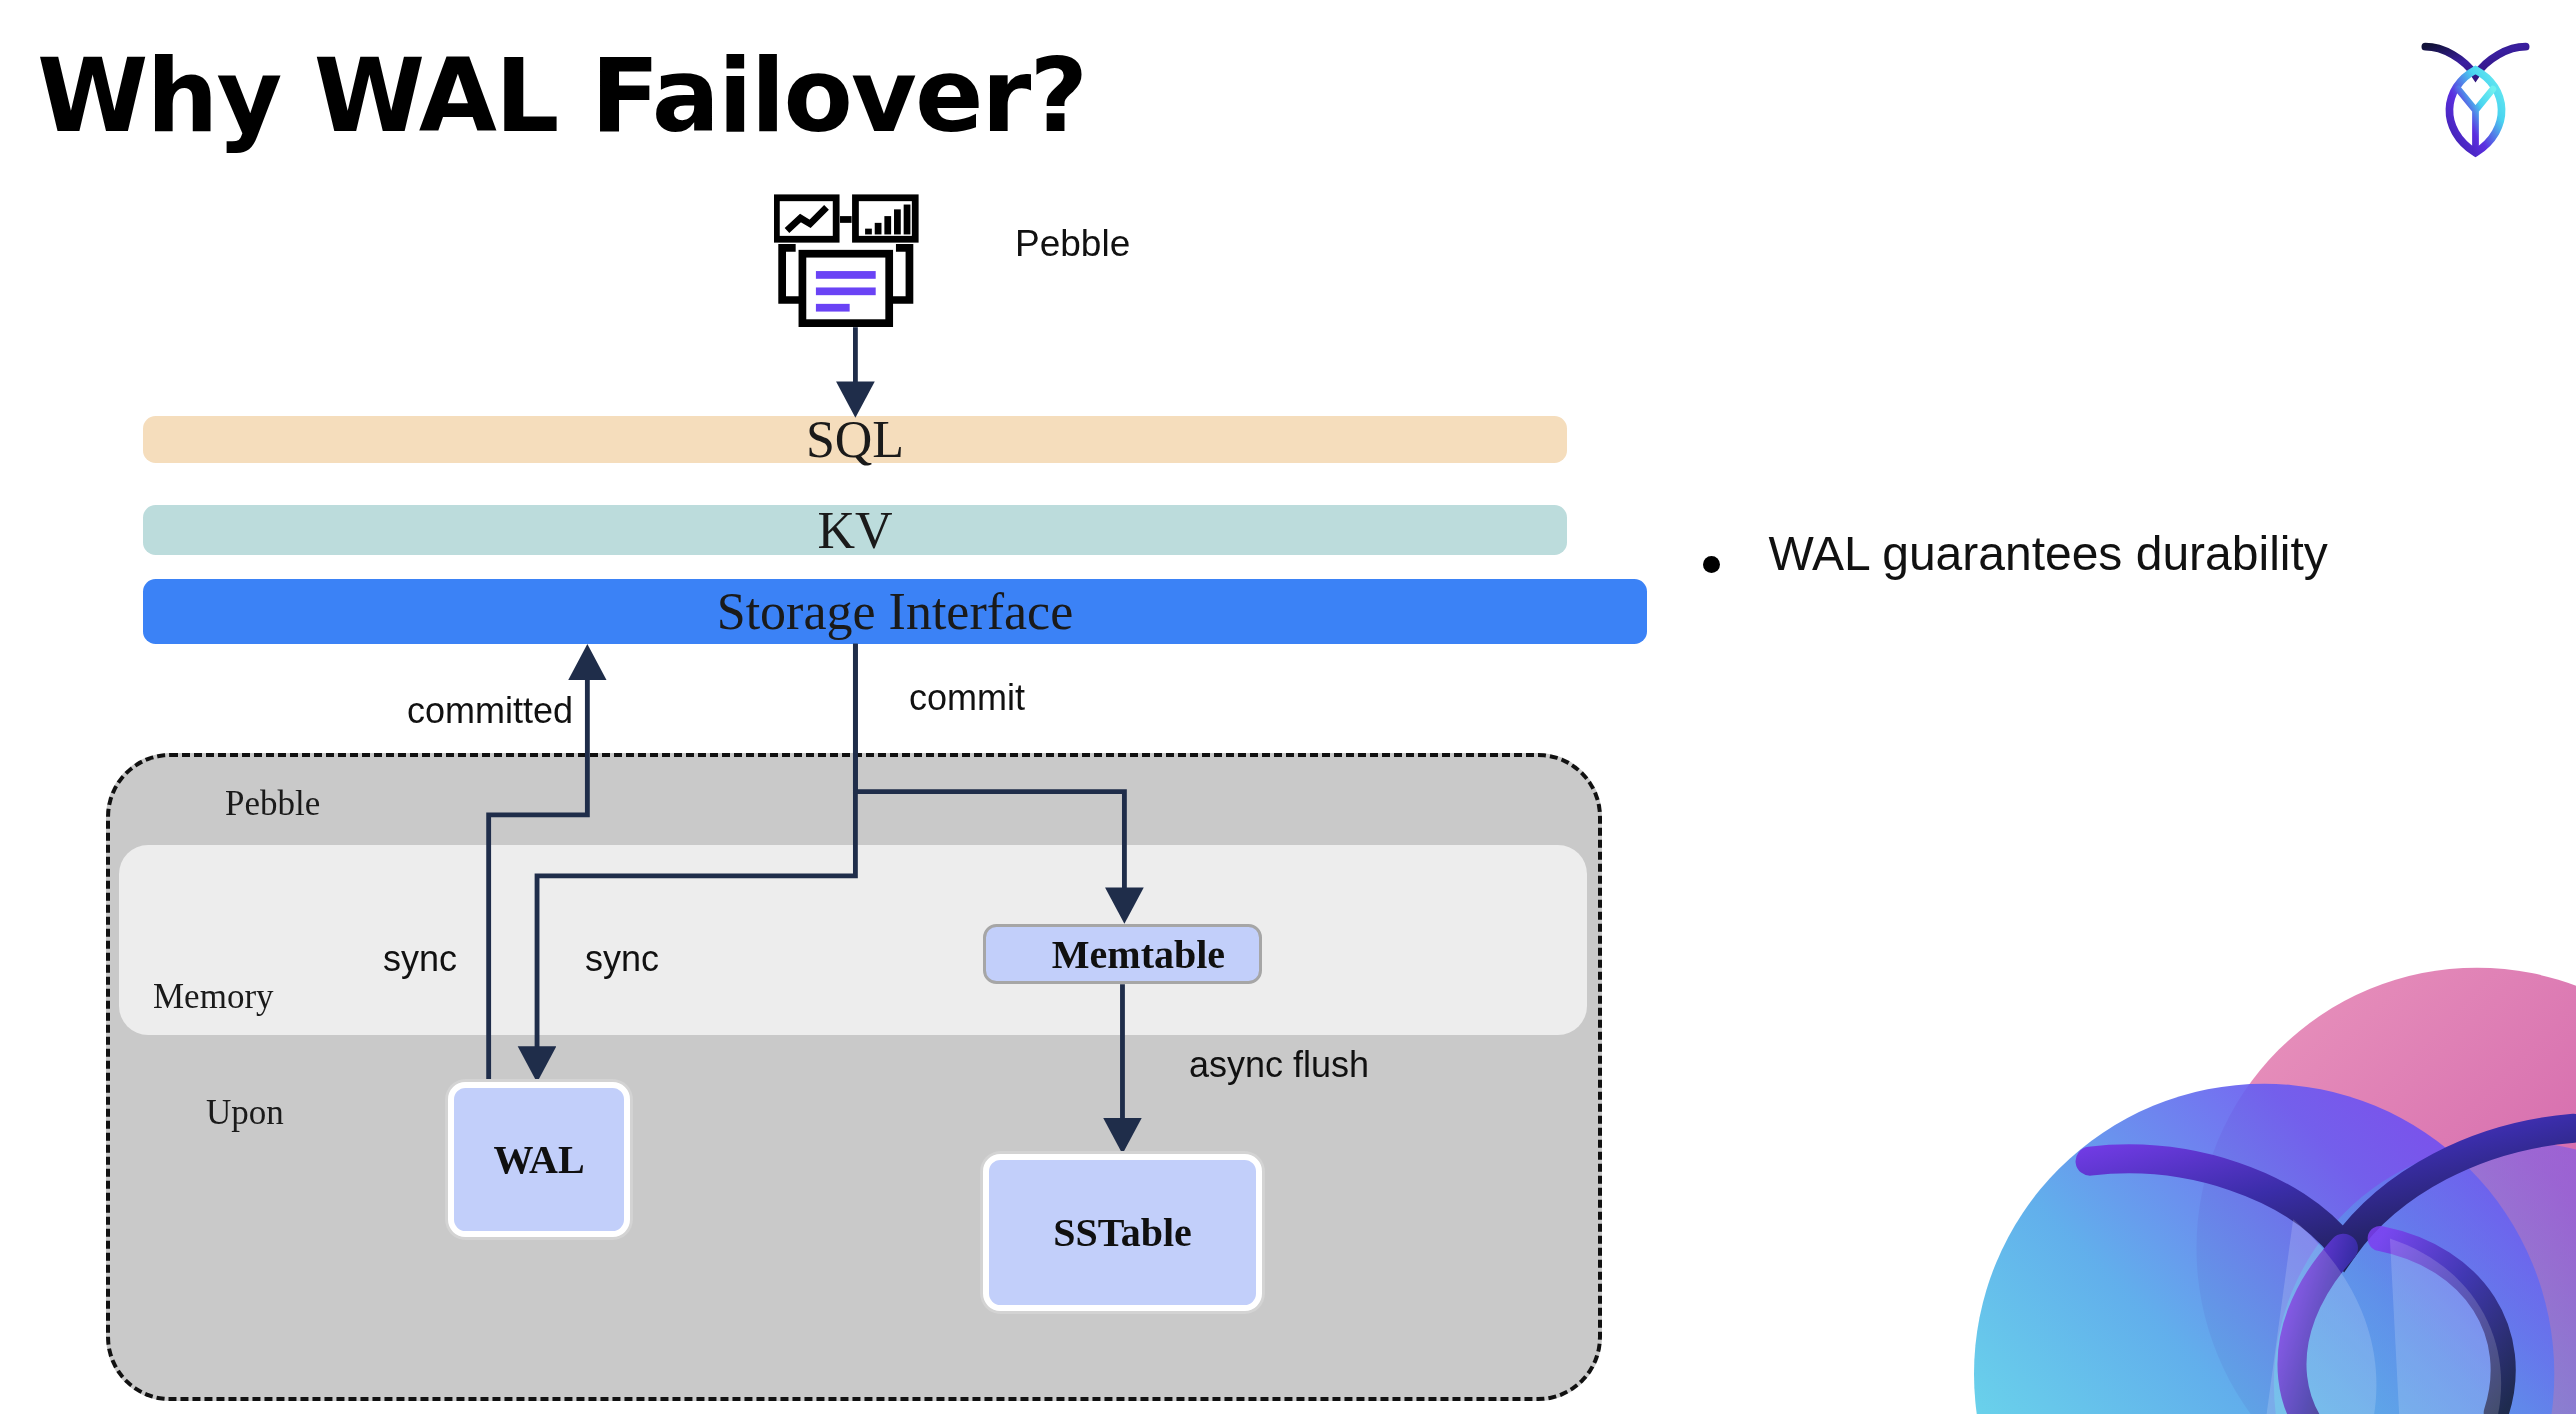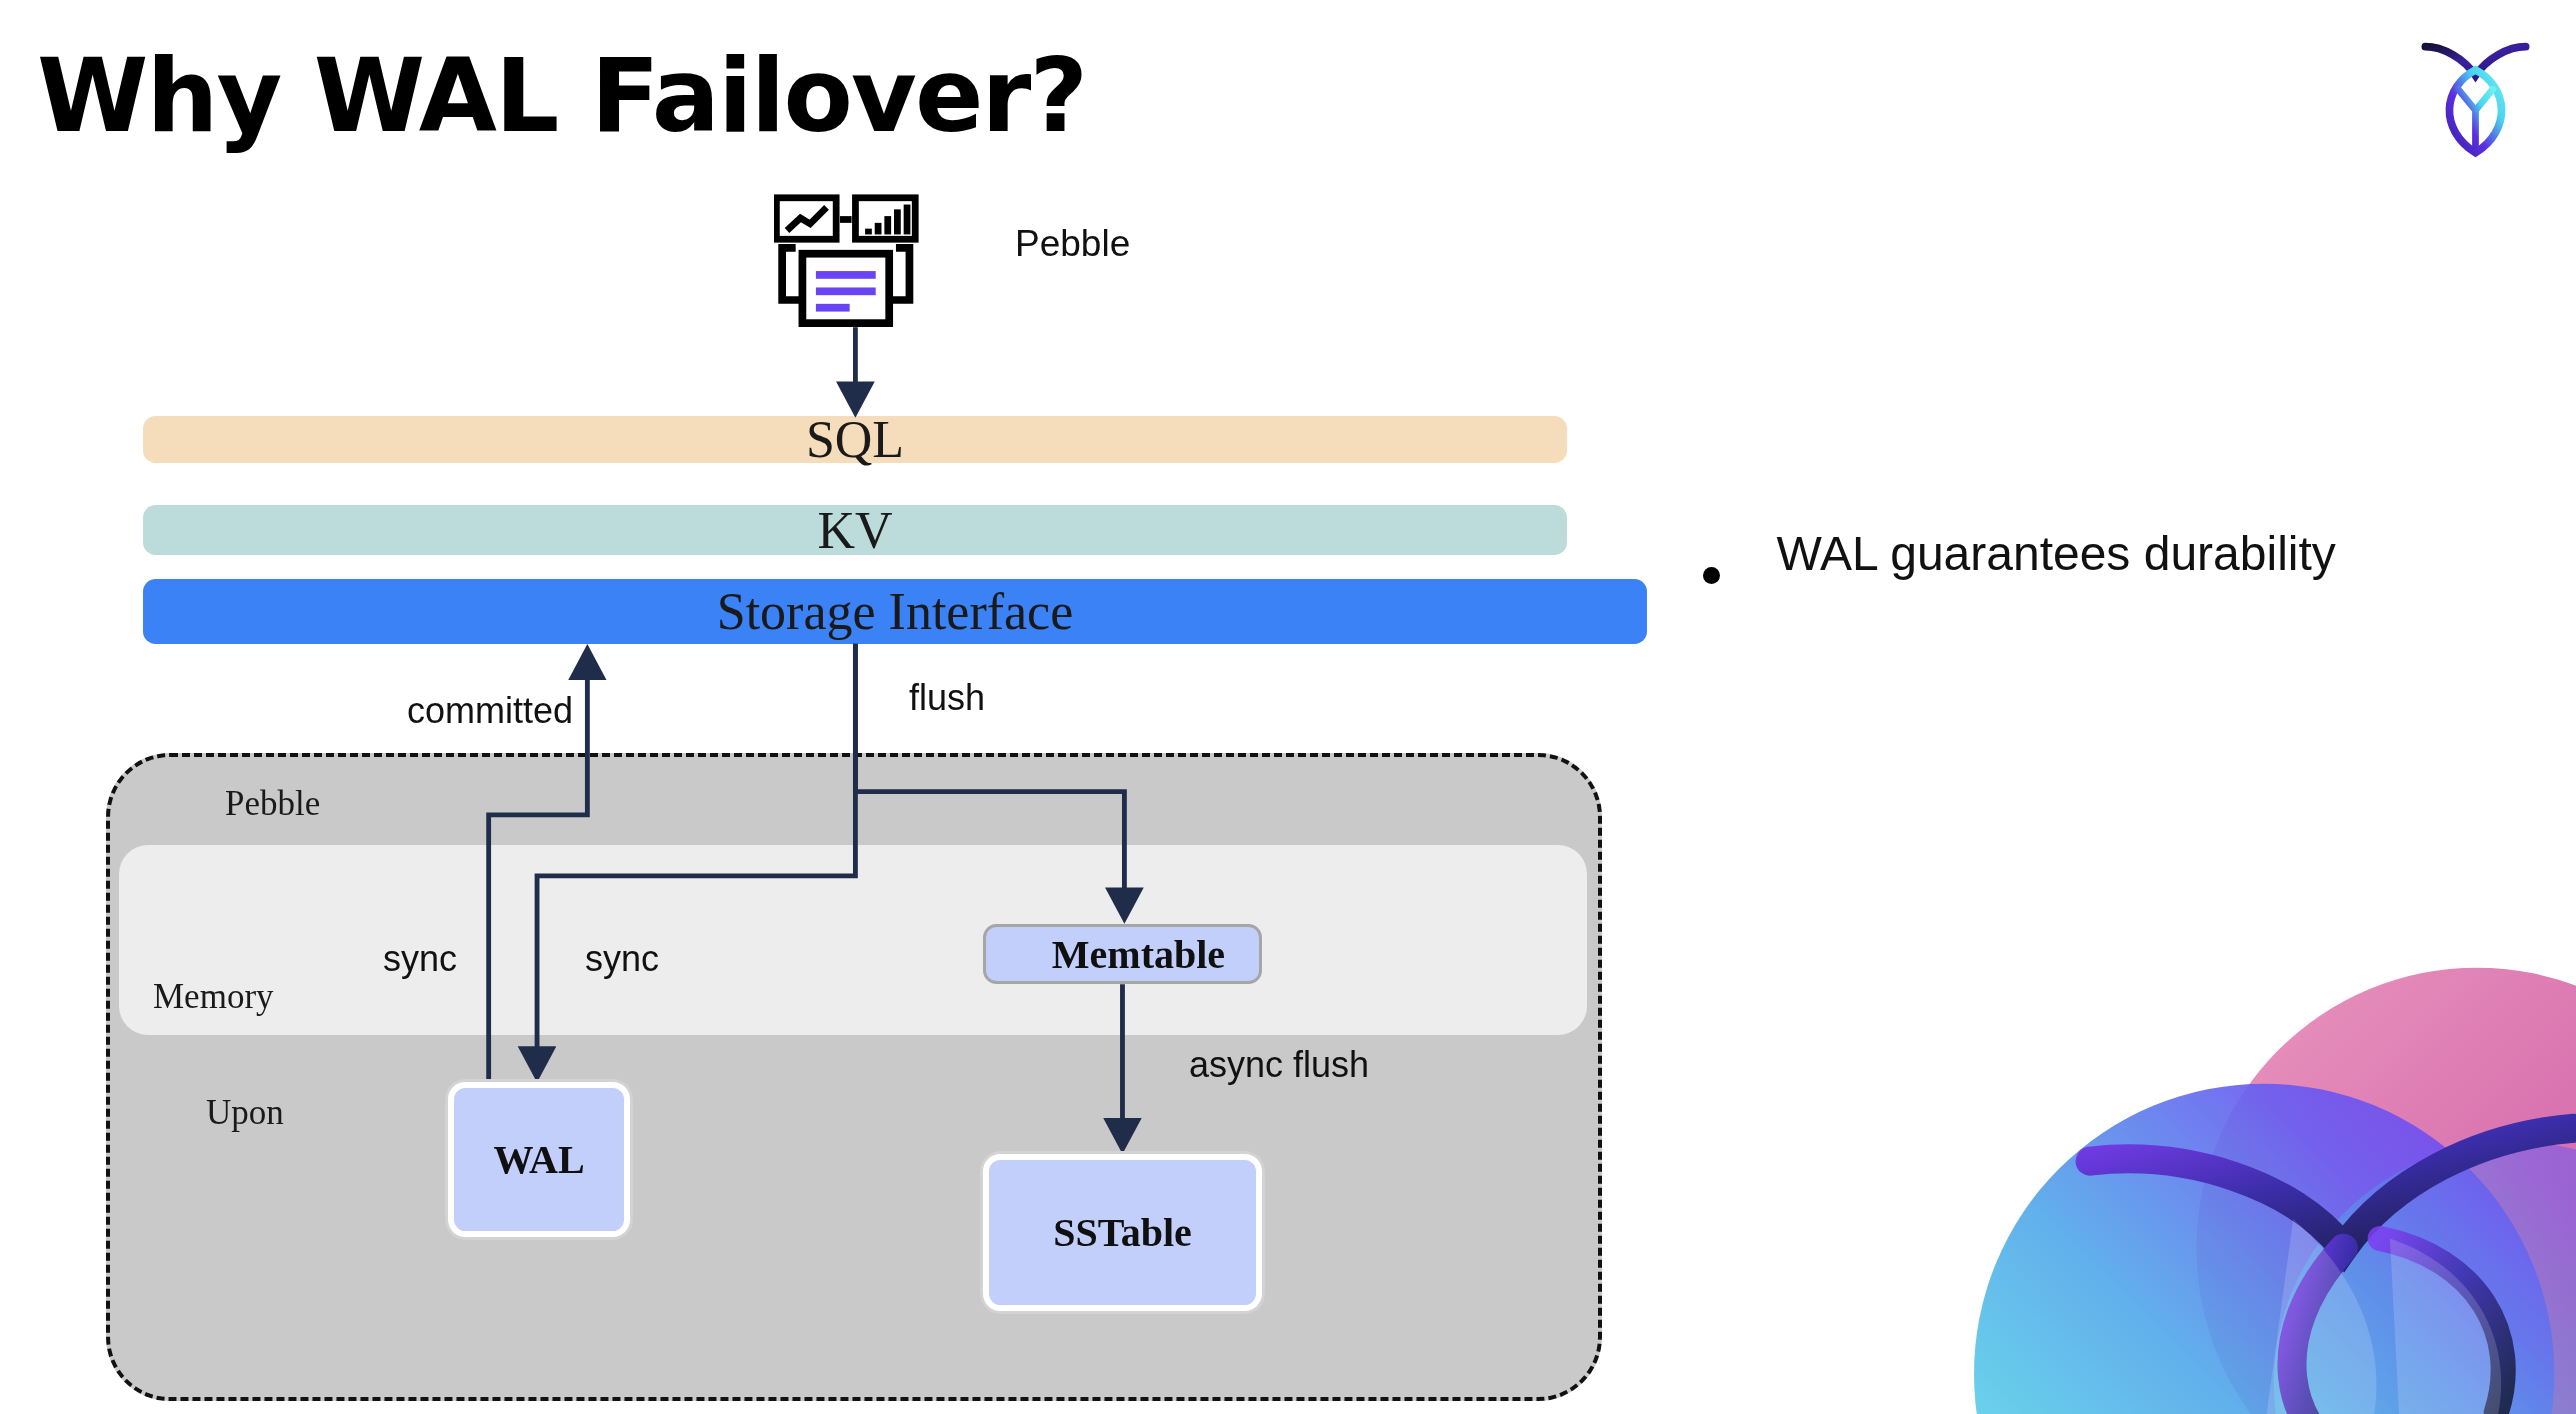--- a/index.html
+++ b/index.html
@@ -92,21 +92,21 @@
   #lbl-asyncflush{left:1189px;top:1044px;}
 
   
   #client-icon{position:absolute;left:774px;top:192px;width:160px;height:135px;}
   #arrow-layer{position:absolute;left:0;top:0;width:1645px;height:1415px;}
 
   
   #bullets{
     position:absolute;left:1703px;top:523px;width:813px;
   }
-  .bullet-row{display:flex;align-items:flex-end;margin-bottom:46px;gap:8px;}
+  .bullet-row{display:flex;align-items:center;margin-bottom:46px;}
   .bullet-dot{
     flex:0 0 auto;width:17.4px;height:17.4px;border-radius:50%;
     background:#000;margin-top:21px;margin-right:48px;
   }
   .bullet-text{
     font-family:"Liberation Sans", sans-serif;
     font-size:48px;line-height:1.28;color:#111111;
   }
 </style>
 </head>
@@ -231,21 +231,21 @@
 
         <path d="M884 665 L884 818 L1162 818 L1162 948"></path>
 
         <path d="M884 665 L884 905 L555 905 L555 1112"></path>
 
         <path d="M1160 1017 L1160 1186"></path>
       </g>
     </svg>
 
     <div class="edge-label" id="lbl-committed">committed</div>
-    <div class="edge-label" id="lbl-commit">flush</div>
+    <div class="edge-label" id="lbl-commit">commit</div>
     <div class="edge-label" id="lbl-sync-1">sync</div>
     <div class="edge-label" id="lbl-sync-2">sync</div>
     <div class="edge-label" id="lbl-asyncflush">async flush</div>
 
     <div class="node" id="node-memtable">
       <span>Memtable</span>
     </div>
     <div class="node" id="node-sstable">
       <span>SSTable</span>
     </div>

